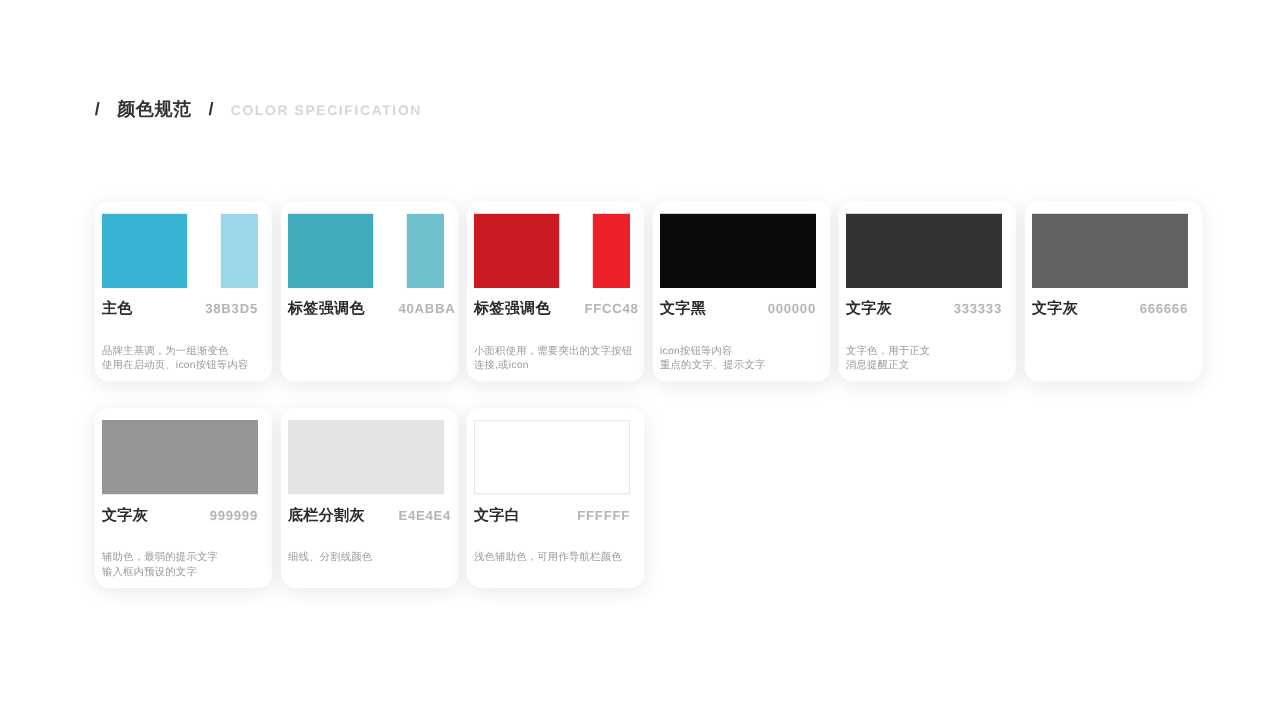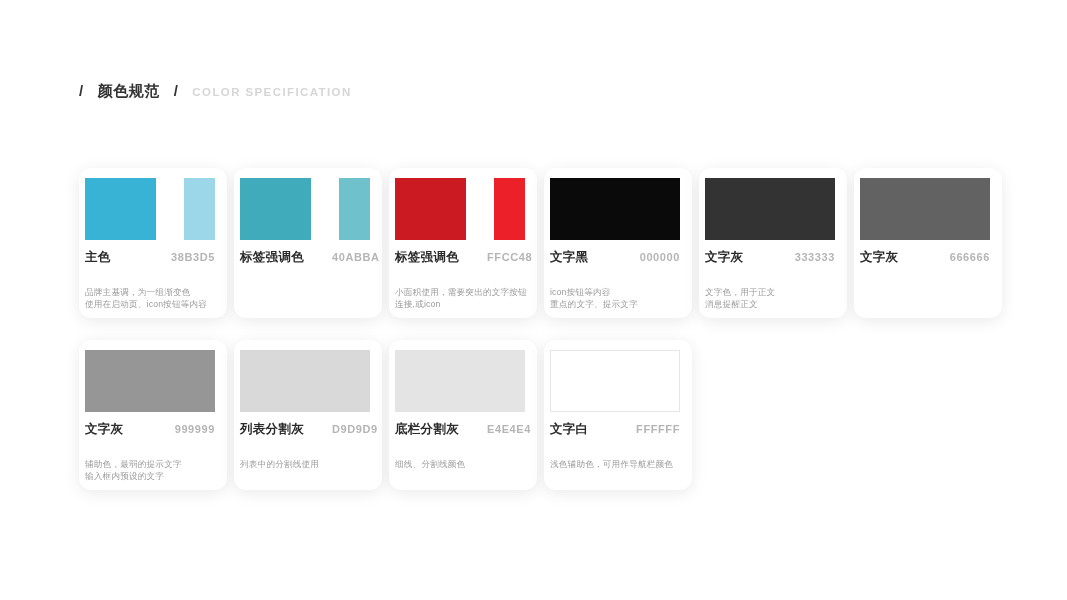--- a/index.html
+++ b/index.html
@@ -232,33 +232,20 @@
         <span class="name">文字灰</span>
         <span class="hex">999999</span>
       </div>
       <div class="desc">
         <span class="line">辅助色，最弱的提示文字</span>
         <span class="line">输入框内预设的文字</span>
       </div>
     </div>
 
 
-    <div class="swatch-card">
-      <div class="chip single">
-        <div class="tone main" style="background: rgb(217, 217, 217);"></div>
-      </div>
-      <div class="meta">
-        <span class="name">列表分割灰</span>
-        <span class="hex">D9D9D9</span>
-      </div>
-      <div class="desc">
-        <span class="line">列表中的分割线使用</span>
-        <span class="line"></span>
-      </div>
-    </div>
 
     <div class="swatch-card">
       <div class="chip single">
         <div class="tone main" style="background: rgb(228, 228, 228);"></div>
       </div>
       <div class="meta">
         <span class="name">底栏分割灰</span>
         <span class="hex">E4E4E4</span>
       </div>
       <div class="desc">

